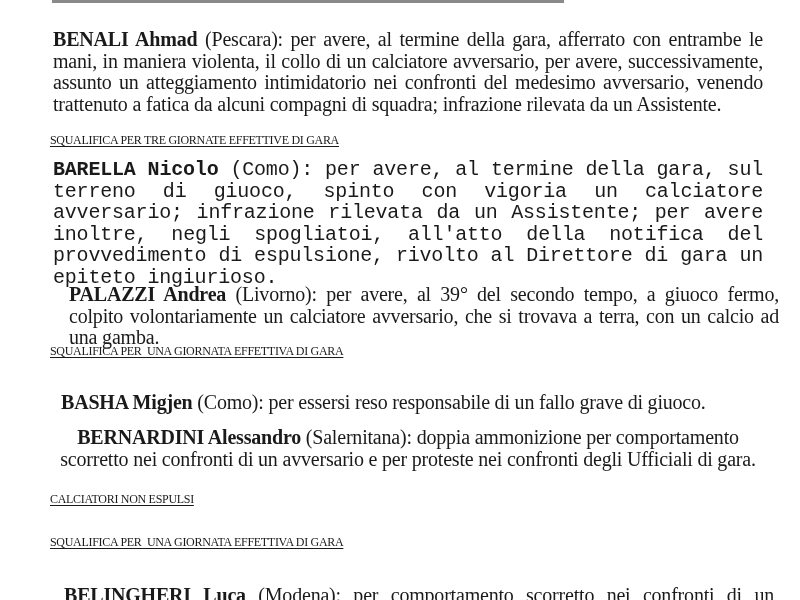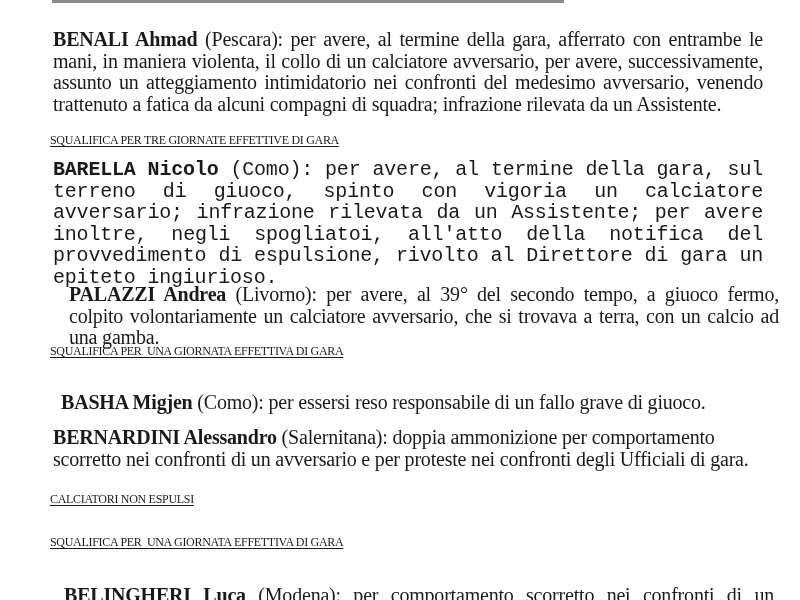--- a/index.html
+++ b/index.html
@@ -23,19 +23,19 @@
 <div class="hdr" style="top:130px;">SQUALIFICA PER TRE GIORNATE EFFETTIVE DI GARA</div>
 
 <p class="para" style="top:159px;margin:0;font-family:Liberation Mono, monospace;"><span class="name">BARELLA Nicolo</span><span> (Como): per avere, al termine della gara, sul terreno di giuoco, spinto con vigoria un calciatore avversario; infrazione rilevata da un Assistente; per avere inoltre, negli spogliatoi, all'atto della notifica del provvedimento di espulsione, rivolto al Direttore di gara un epiteto ingiurioso.</span></p>
 
 <p class="para" style="top:268px;margin:16px;"><span class="name">PALAZZI Andrea</span><span> (Livorno): per avere, al 39° del secondo tempo, a giuoco fermo, colpito volontariamente un calciatore avversario, che si trovava a terra, con un calcio ad una gamba.</span></p>
 
 <div class="hdr" style="top:341px;">SQUALIFICA PER  UNA GIORNATA EFFETTIVA DI GARA</div>
 
 <p class="para" style="top:384px;margin:8px;"><span class="name">BASHA Migjen</span><span> (Como): per essersi reso responsabile di un fallo grave di giuoco.</span></p>
 
-<p class="para" style="top:427px;margin:0;text-align:left;"><span class="name">BERNARDINI Alessandro</span><span> (Salernitana): doppia ammonizione per comportamento scorretto nei confronti di un avversario e per proteste nei confronti degli Ufficiali di gara.</span></p>
+<p class="para" style="top:427px;margin:0;text-align:center;"><span class="name">BERNARDINI Alessandro</span><span> (Salernitana): doppia ammonizione per comportamento scorretto nei confronti di un avversario e per proteste nei confronti degli Ufficiali di gara.</span></p>
 
 <div class="hdr bold" style="top:489px;">CALCIATORI NON ESPULSI</div>
 
 <div class="hdr" style="top:532px;">SQUALIFICA PER  UNA GIORNATA EFFETTIVA DI GARA</div>
 
 <p class="para" style="top:574px;margin:11px;text-align-last:justify;"><span class="name">BELINGHERI Luca</span><span> (Modena): per comportamento scorretto nei confronti di un avversario; già</span></p>
 
 </body></html>

